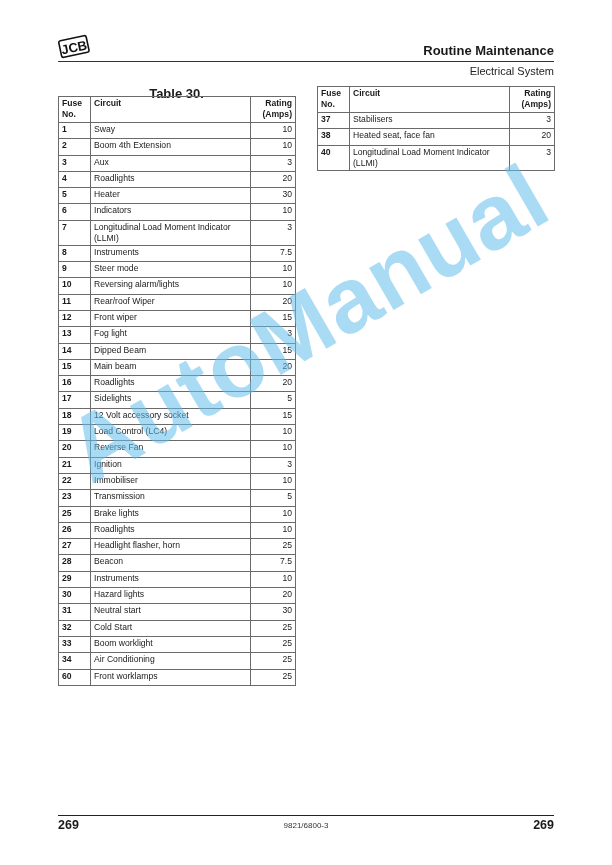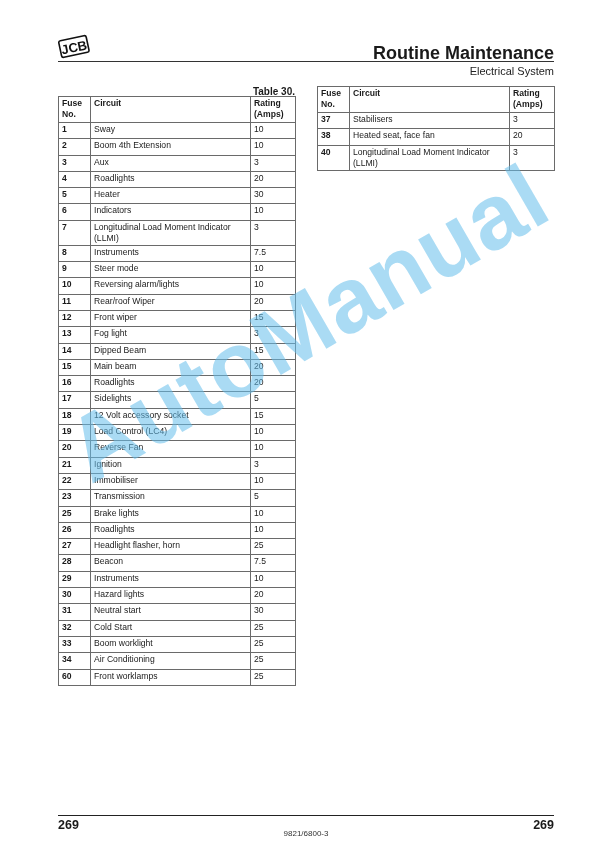--- a/index.html
+++ b/index.html
@@ -2,40 +2,40 @@
 <html><head>
   <meta charset="utf-8">
   <style>
     html, body { margin: 0; padding: 0; }
     body {
       width: 612px; height: 865px; position: relative; overflow: hidden;
       background: #ffffff; font-family: "Liberation Sans", sans-serif; color: #1a1a1a;
     }
     .logo { position: absolute; left: 58px; top: 33px; width: 32px; height: 28px; }
     .header-title {
-      position: absolute; right: 58px; top: 43px; font-size: 18px; font-weight: bold;
+      position: absolute; right: 58px; top: 43px; font-size: 13px; font-weight: bold;
     }
     .header-rule { position: absolute; left: 58px; right: 58px; top: 61px; height: 0; border-top: 1.5px solid #333; }
     .header-sub { position: absolute; right: 58px; top: 65px; font-size: 11px; color: #222; }
-    .table-caption { position: absolute; left: 58px; width: 237px; top: 86px; text-align: right; font-size: 10px; font-weight: bold; }
+    .table-caption { position: absolute; left: 58px; width: 237px; top: 86px; text-align: center; font-size: 13px; font-weight: bold; }
     table.fuse {
       position: absolute; border-collapse: collapse; font-size: 8.6px; table-layout: fixed;
     }
     table.fuse td, table.fuse th {
       border: 1px solid #6a6a6a; padding: 1px 3px; vertical-align: top; height: 13.3px; line-height: 11px;
     }
     table.fuse th { font-weight: bold; text-align: left; height: 23px; }
-    table.fuse th.rating, table.fuse td.rating { }
+    table.fuse th.rating, table.fuse td.rating { text-align: right; }
     table.fuse td.num { font-weight: bold; }
     #t1 { left: 58px; top: 96px; width: 237px; }
     #t2 { left: 317px; top: 86px; width: 237px; }
     .footer-rule { position: absolute; left: 58px; right: 58px; top: 815px; border-top: 1.5px solid #222; }
     .page-l { position: absolute; left: 58px; top: 818px; font-size: 12.5px; font-weight: bold; }
     .page-r { position: absolute; right: 58px; top: 818px; font-size: 12.5px; font-weight: bold; }
-    .doc-code { position: absolute; left: 0; right: 0; top: 821px; text-align: center; font-size: 8px; color: #333; margin-top: 8px; }
+    .doc-code { position: absolute; left: 0; right: 0; top: 821px; text-align: center; font-size: 8px; color: #333; }
     .watermark {
       position: absolute; left: 75px; top: 405px; font-size: 92px; font-weight: bold;
       color: rgba(100,190,235,0.55); transform: rotate(-30deg); transform-origin: left center;
       white-space: nowrap; pointer-events: none; letter-spacing: 1px;
     }
   </style>
 </head>
 <body>
 
 <svg class="logo" viewBox="0 0 32 28">

